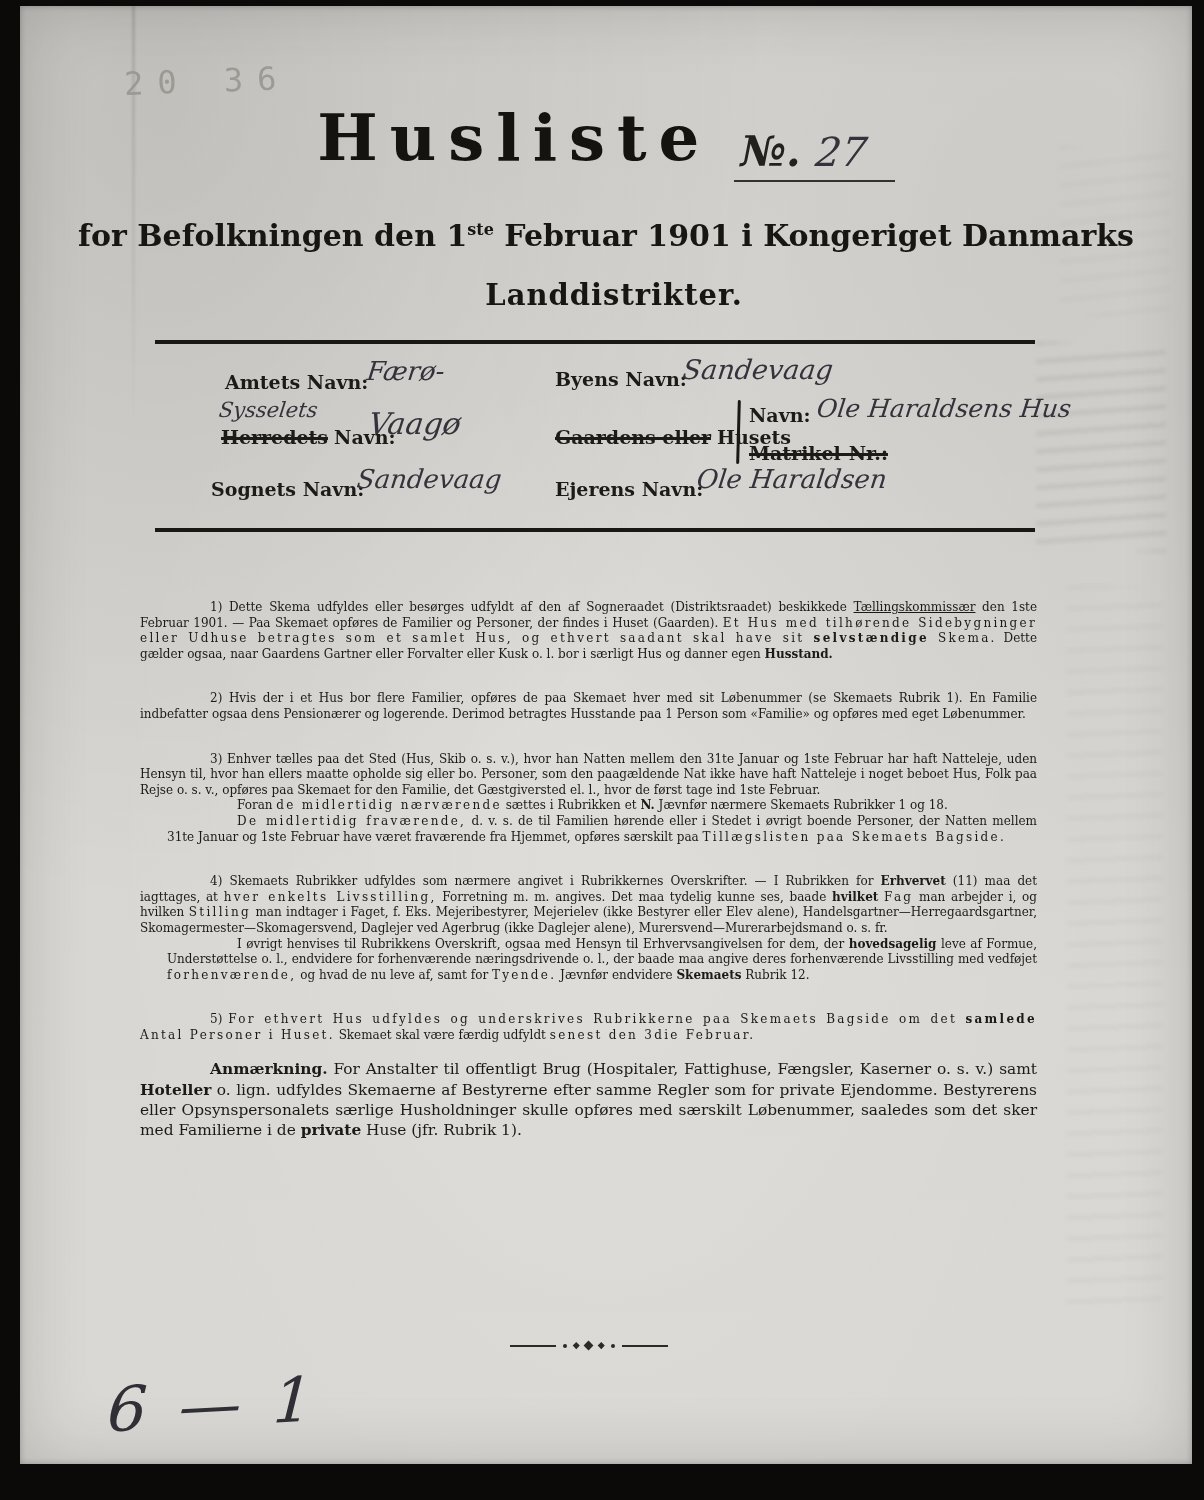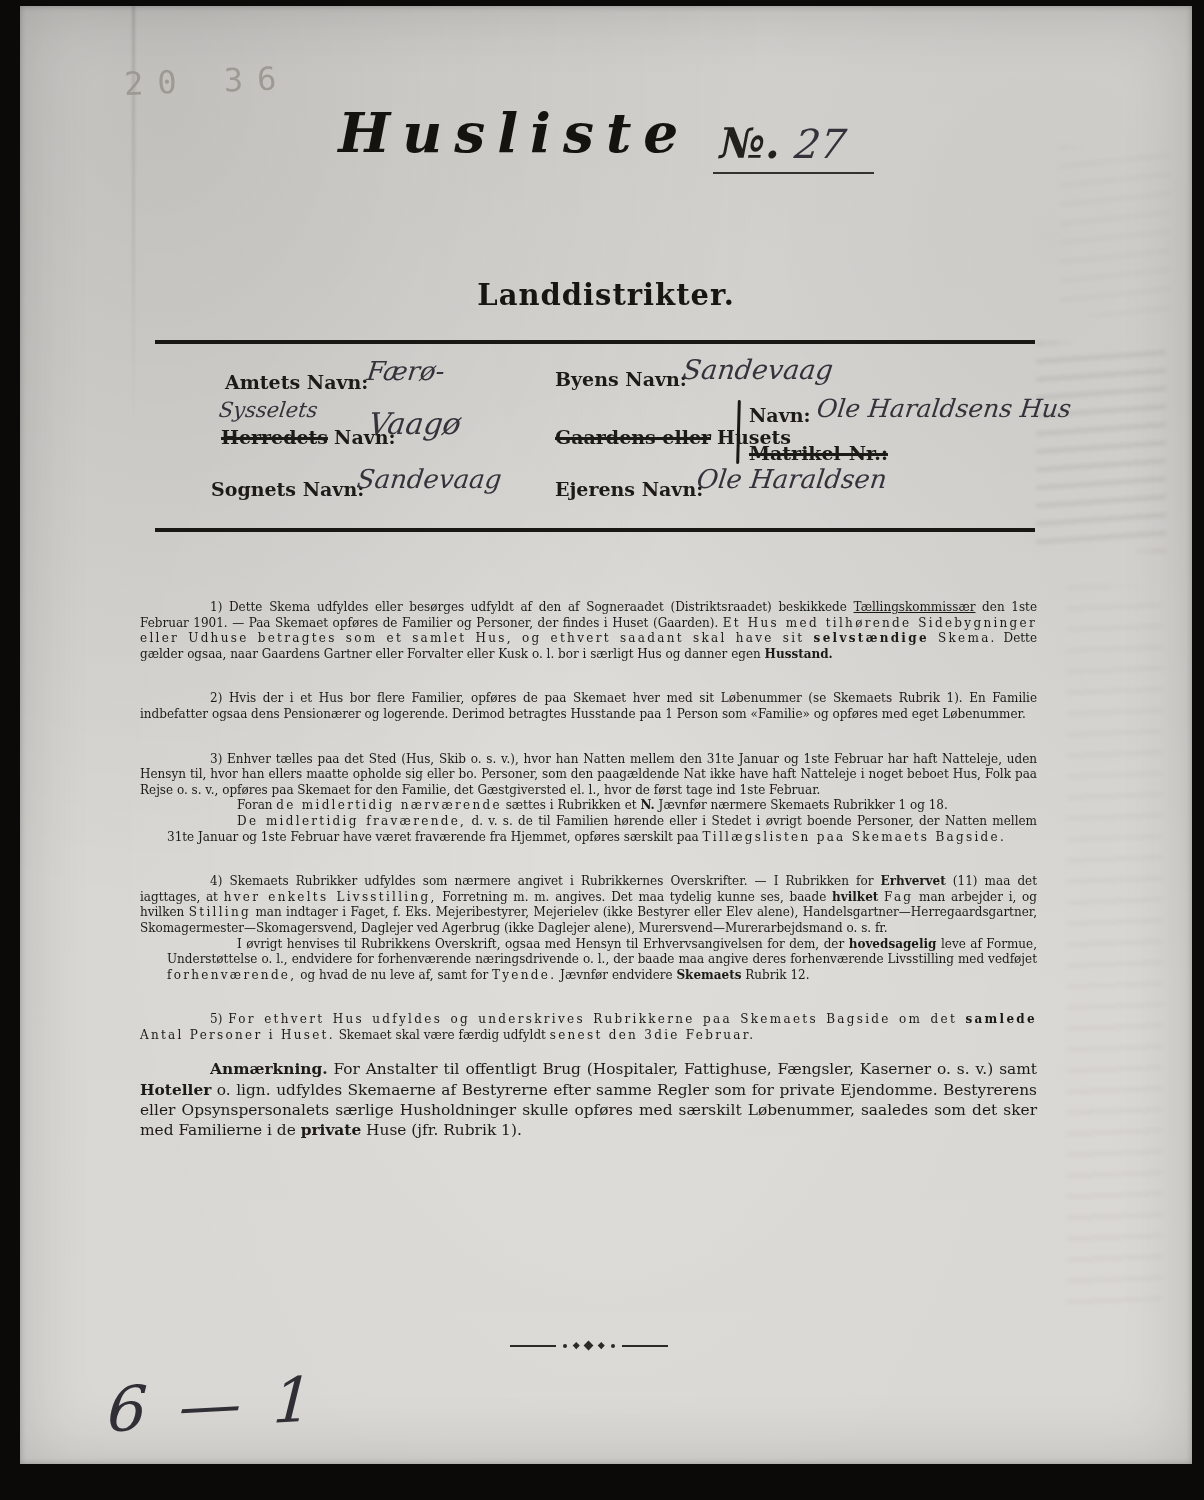--- a/index.html
+++ b/index.html
@@ -20,32 +20,32 @@
       background:repeating-linear-gradient(176deg, rgba(84,82,78,.35) 0 3px, transparent 3px 18px);}
   .g2{right:30px;top:580px;width:95px;height:730px;opacity:.20;filter:blur(2px);
       background:repeating-linear-gradient(178deg, rgba(84,82,78,.35) 0 3px, transparent 3px 21px);}
   .g0{right:22px;top:140px;width:110px;height:170px;opacity:.15;filter:blur(2px);
       background:repeating-linear-gradient(174deg, rgba(84,82,78,.35) 0 3px, transparent 3px 19px);}
 
   .stamp{position:absolute;left:104px;top:56px;font-family:"DejaVu Sans Mono",monospace;
     font-size:32px;letter-spacing:14px;color:#97948d;transform:rotate(-2deg);opacity:.85;}
 
   .title-row{position:absolute;top:94px;left:0;width:100%;text-align:center;white-space:nowrap;}
-  .title-main{font-size:55px;font-weight:700;letter-spacing:12px;color:#151310;font-style:italic;}
+  .title-main{font-size:64px;font-weight:700;letter-spacing:12px;color:#151310;}
   .title-no-wrap{display:inline-block;transform:translateY(6px);margin-left:18px;
     border-bottom:2px solid #33322e;padding:0 28px 4px 6px;}
   .title-no{font-style:italic;font-size:42px;font-weight:700;color:#23211d;}
   .hand{font-style:italic;color:#34333b;transform:skewX(-7deg);display:inline-block;}
   .title-no-val{font-size:40px;margin-left:10px;}
 
   .subtitle{position:absolute;top:212px;left:0;width:100%;text-align:center;
     font-size:30px;font-weight:700;color:#181613;}
   .subtitle sup{font-size:16px;}
   .subtitle2{position:absolute;top:272px;left:0;width:100%;text-align:center;
-    font-size:29px;font-weight:700;letter-spacing:1px;color:#181613;}
+    font-size:29px;font-weight:700;letter-spacing:1px;color:#181613;padding-left:8px;}
 
   .hrule{position:absolute;left:135px;width:880px;height:4px;background:#1a1815;}
   .r1{top:334px;} .r2{top:522px;}
 
   .form{position:absolute;top:344px;left:135px;width:905px;height:178px;font-size:19px;}
   .fitem{position:absolute;white-space:nowrap;}
   .flabel{font-weight:700;color:#1d1b18;}
   .struck{text-decoration:line-through;text-decoration-thickness:2.5px;}
   .hv{font-size:26px;}
   .brace{position:absolute;left:582px;top:50px;width:2.5px;height:64px;background:#1a1815;
@@ -83,20 +83,21 @@
   <div class="stamp">20 36</div>
 
   <div class="title-row">
     <span class="title-main">Husliste</span>
     <span class="title-no-wrap">
       <span class="title-no">№.</span>
       <span class="hand title-no-val">27</span>
     </span>
   </div>
 
+  <div class="subtitle"><span>for Befolkningen den 1</span><sup>ste</sup><span> Februar 1901 i Kongeriget Danmarks</span></div>
   <div class="subtitle2">Landdistrikter.</div>
 
   <div class="hrule r1"></div>
 
   <div class="form">
     <div class="fitem flabel" style="left:70px;top:21px;">Amtets Navn:</div>
     <div class="fitem hand hv" style="left:212px;top:6px;">Færø-</div>
 
     <div class="fitem hand" style="left:64px;top:48px;font-size:21px;">Sysselets</div>
     <div class="fitem" style="left:66px;top:76px;">

